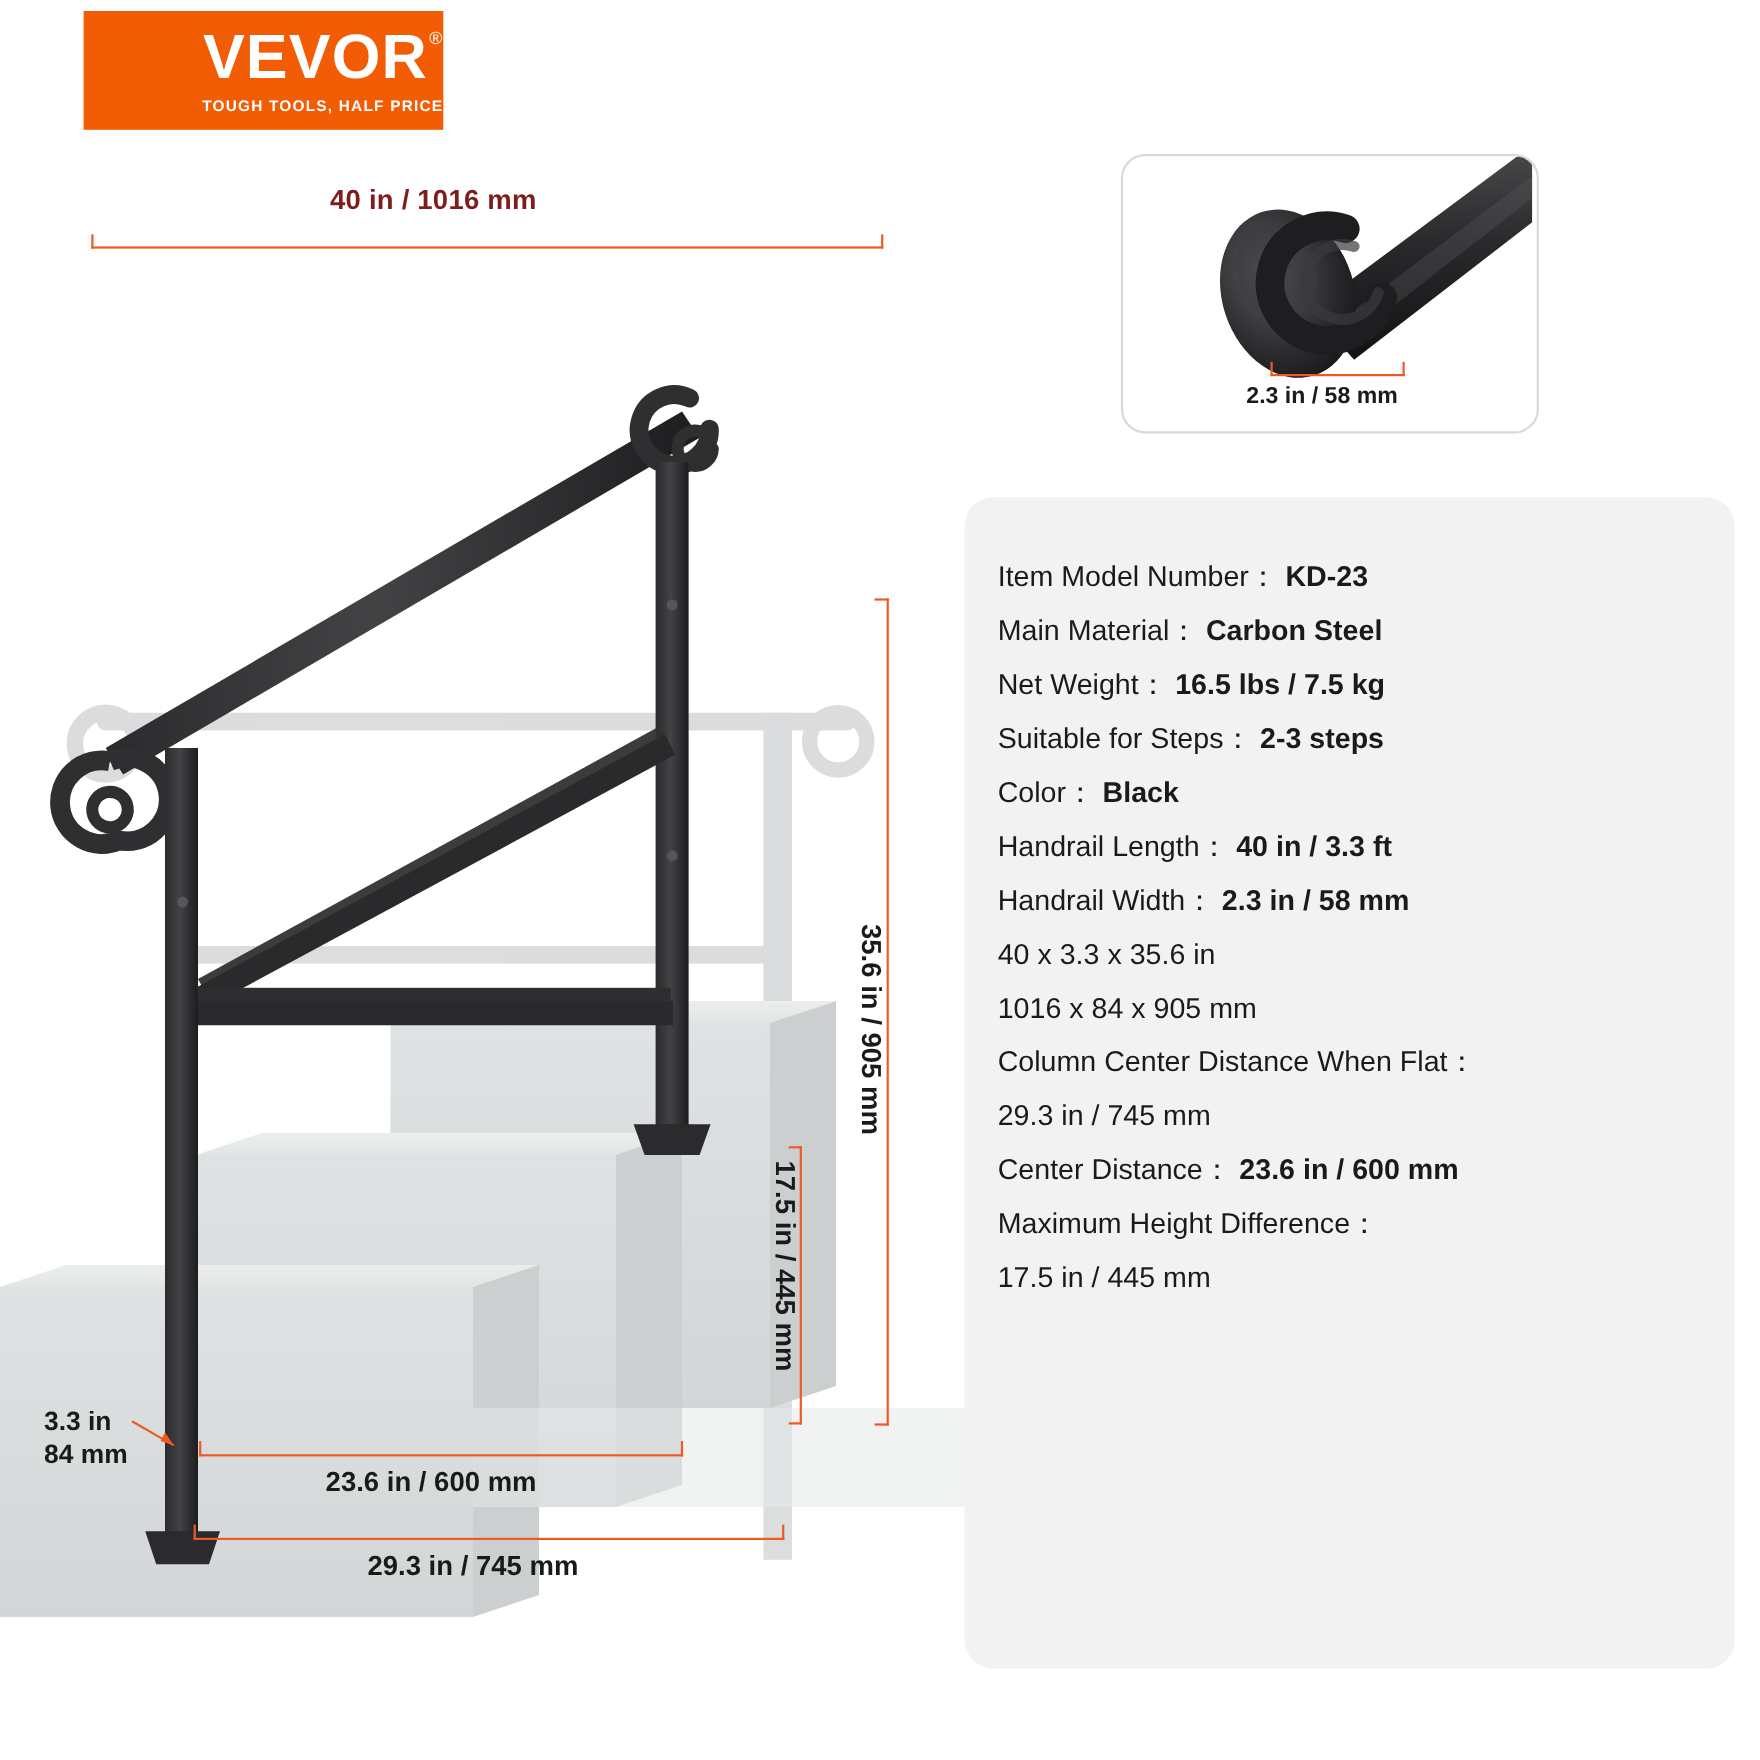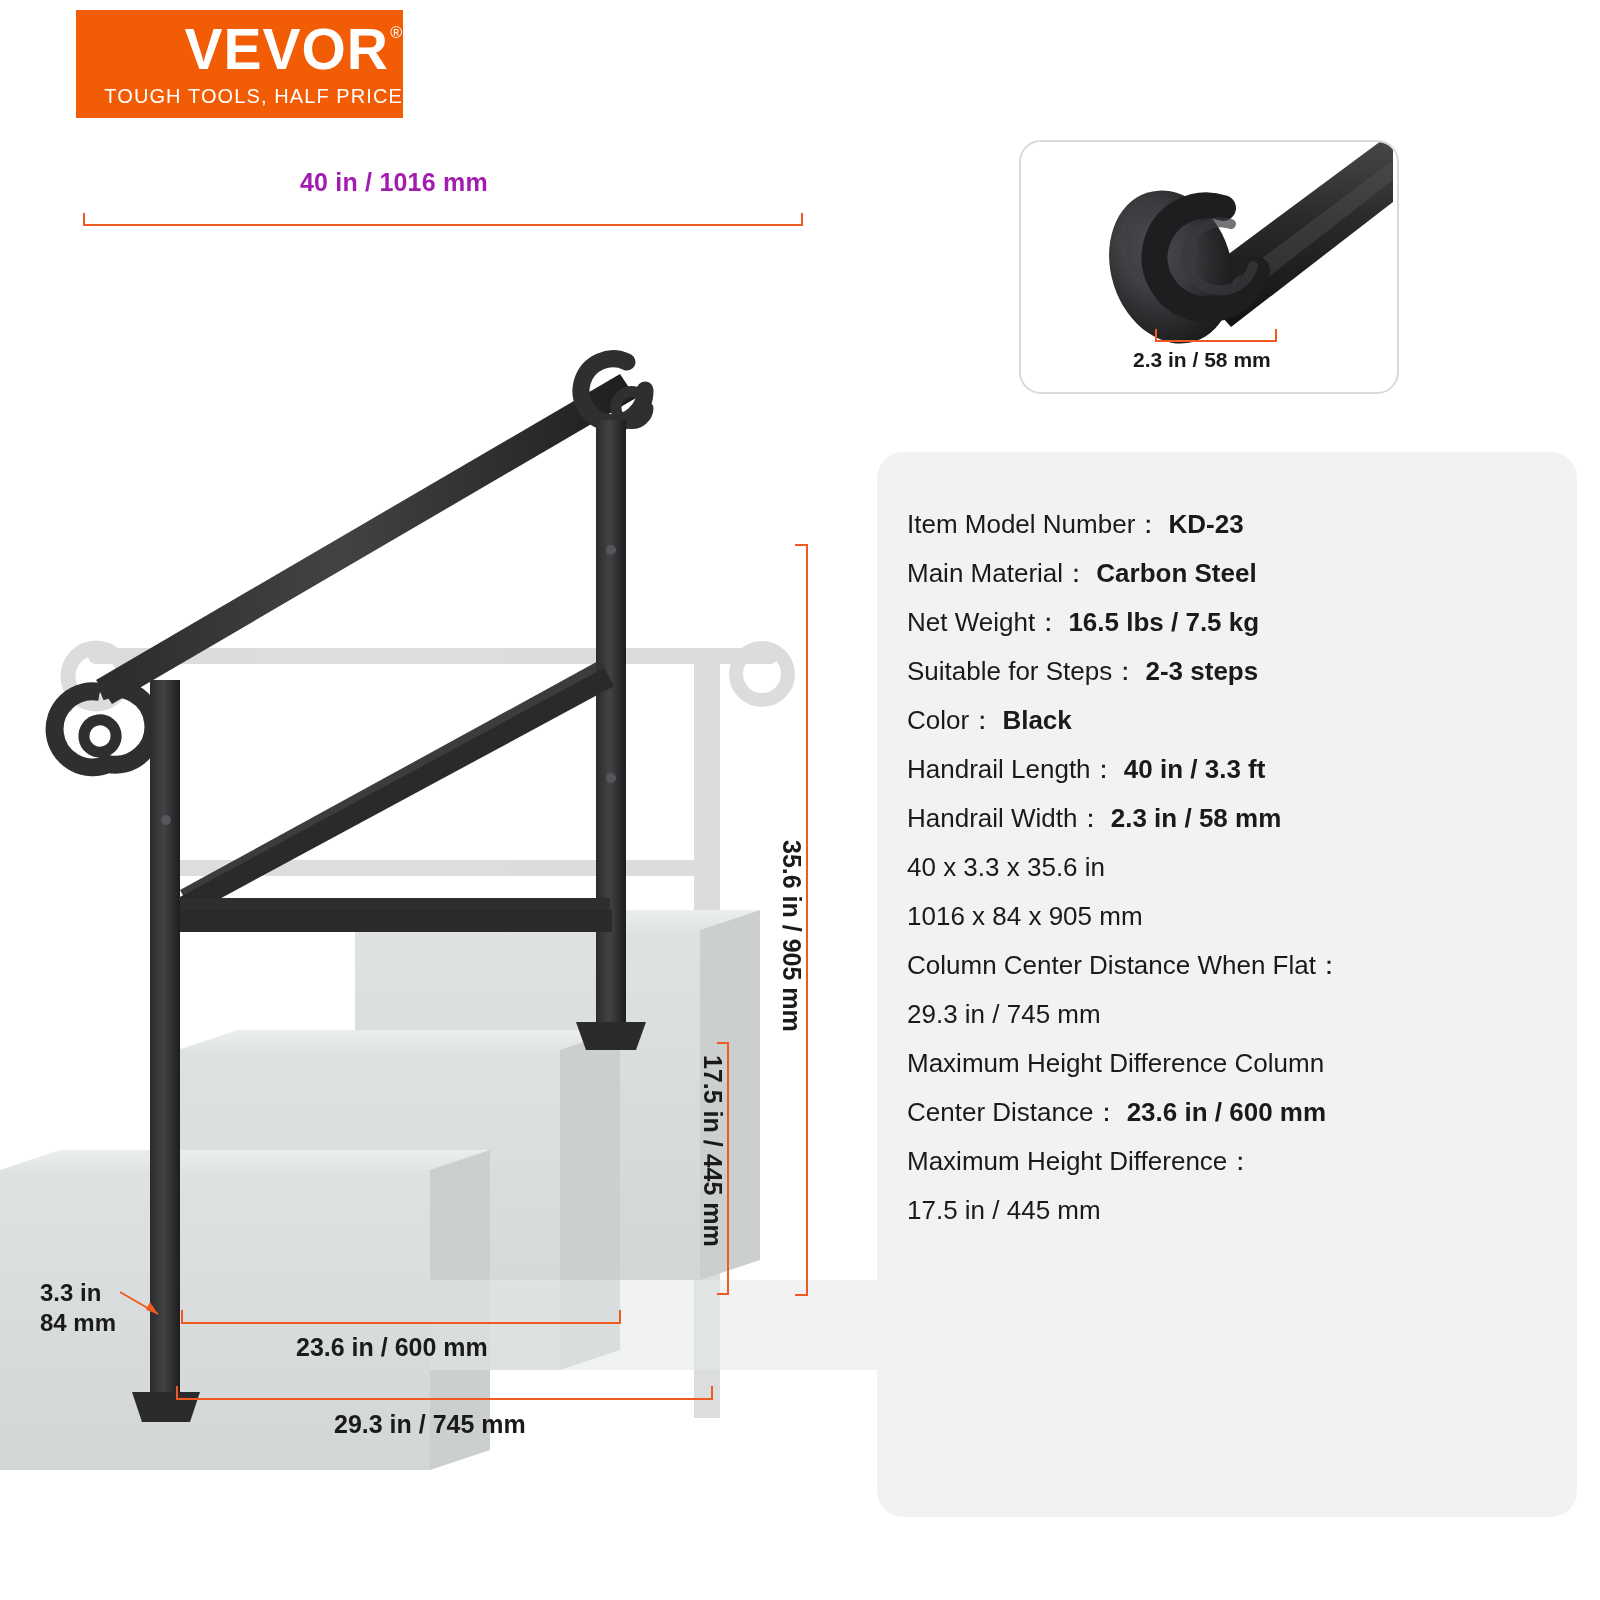--- a/index.html
+++ b/index.html
@@ -40,43 +40,43 @@
   }
   .logo-reg {
     position: absolute;
     right: 0;
     top: 4px;
     font-size: 16px;
     font-weight: normal;
   }
   .logo-tag {
     margin-top: 7px;
-    font-size: 20px;
+    font-size: 14px;
     color: #ffffff;
     letter-spacing: 1.1px;
-    font-weight: normal;
+    font-weight: bold;
   }
 
   
   .illus {
     position: absolute;
     left: 0;
     top: 120px;
     width: 880px;
     height: 1460px;
   }
 
   
   .dim-top-label {
     position: absolute;
     left: 300px;
     top: 168px;
     font-size: 25px;
     font-weight: bold;
-    color: #a21caf;
+    color: #7f1d1d;
     letter-spacing: .2px;
   }
   .dim-top-line {
     position: absolute;
     left: 83px;
     top: 224px;
     width: 720px;
     height: 2px;
     background: #f05a22;
   }
@@ -457,23 +457,20 @@
     <div class="spec-row value-only">
       <span class="spec-value">1016 x 84 x 905 mm</span>
     </div>
     <div class="spec-row">
       <span class="spec-label">Column Center Distance When Flat：</span>
     </div>
     <div class="spec-row value-only">
       <span class="spec-value">29.3 in / 745 mm</span>
     </div>
     <div class="spec-row">
-      <span class="spec-label">Maximum Height Difference Column</span>
-    </div>
-    <div class="spec-row">
       <span class="spec-label">Center Distance：</span>
       <span class="spec-value">23.6 in / 600 mm</span>
     </div>
     <div class="spec-row">
       <span class="spec-label">Maximum Height Difference：</span>
     </div>
     <div class="spec-row value-only">
       <span class="spec-value">17.5 in / 445 mm</span>
     </div>
 

